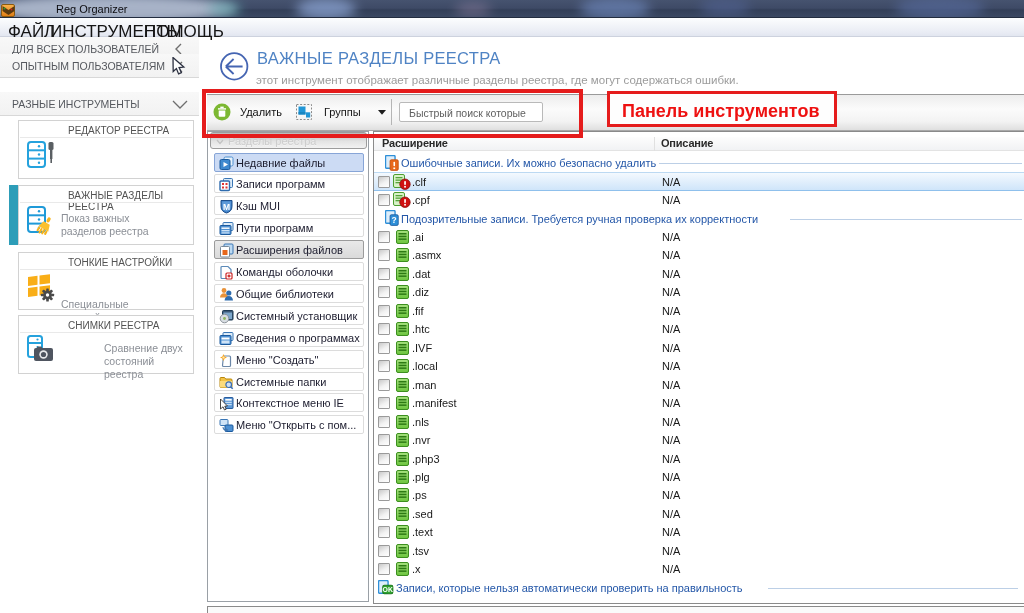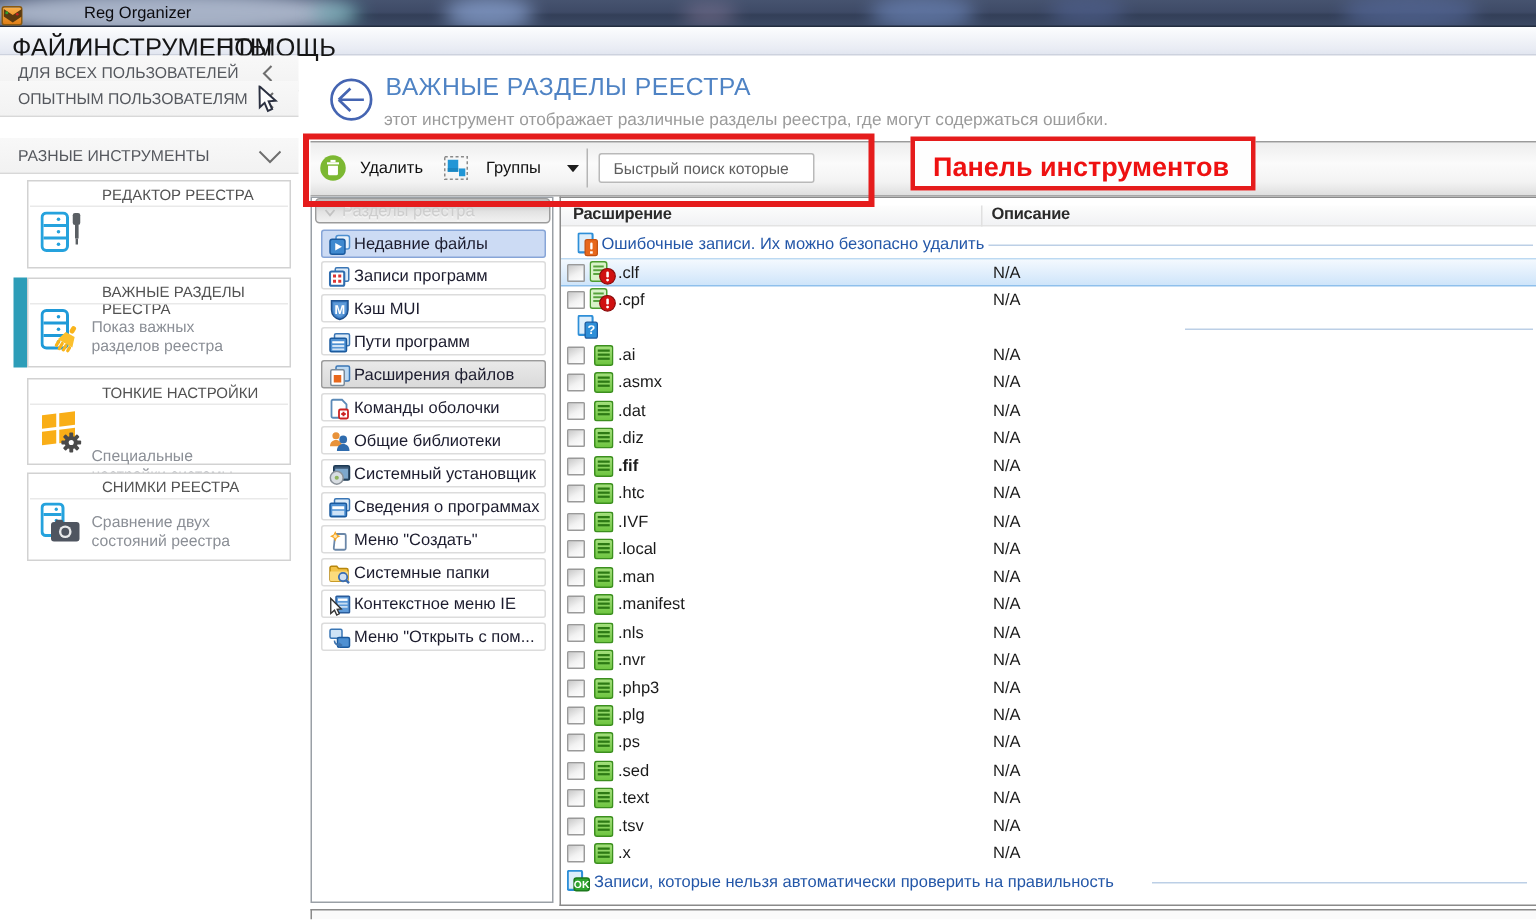--- a/index.html
+++ b/index.html
@@ -214,21 +214,21 @@
           <rect x="-1.3" y="-6.6" width="2.6" height="3" rx="0.6"></rect>
         </g>
     </g>
     <circle cx="0" cy="0" r="1.7" fill="#fff"></circle>
   </g>
 </svg>
 
 <div class="abs grp" style="top:315px;height:59px;">
   <div class="gt">СНИМКИ РЕЕСТРА</div>
     <div class="gl"></div>
-  <div class="txt" style="top:26px;">Сравнение двух<br>состояний реестра</div>
+  <div class="txt" style="top:26px;margin-left:43px;">Сравнение двух<br>состояний реестра</div>
 </div>
 <svg class="abs ic" style="left:27px;top:335px;" width="32" height="32" viewBox="0 0 32 32">
   <rect x="1" y="1" width="14" height="21" rx="2.5" fill="none" stroke="#25a2dd" stroke-width="2"></rect>
   <line x1="2" y1="8" x2="14" y2="8" stroke="#25a2dd" stroke-width="2"></line>
   <circle cx="10.5" cy="4.5" r="1.1" fill="#25a2dd"></circle>
     <circle cx="10.5" cy="12" r="1.1" fill="#25a2dd"></circle>
   <g>
     <rect x="7" y="13" width="19" height="13" rx="2" fill="#4f5560"></rect>
     <rect x="10" y="11.5" width="5" height="3" rx="1" fill="#4f5560"></rect>
     <circle cx="16.5" cy="19.5" r="4.2" fill="#e8e9ea"></circle>
@@ -445,20 +445,21 @@
         <circle cx="12.05" cy="12.7" r="0.95" fill="#fff"></circle>
       </svg>
     </div>
 <div class="abs ext" style="top:194.0px;">.cpf</div>
 <div class="abs na" style="top:194.0px;">N/A</div>
 <svg class="abs" style="left:385px;top:210.48px;" width="18" height="17" viewBox="0 0 17 16">
       <rect x="0.5" y="0.5" width="9" height="12" rx="1" fill="#ddeefb" stroke="#2e8fd8" stroke-width="1.3"></rect>
       <rect x="4.8" y="4.5" width="7.7" height="10" rx="1.2" fill="#2e8fd8" stroke="#1b5a9e" stroke-width="0.8"></rect>
       <text x="8.7" y="12.2" font-family="Liberation Sans" font-size="8" font-weight="bold" fill="#fff" text-anchor="middle">?</text>
     </svg>
+<div class="abs grow" style="top:212.5px;">Подозрительные записи. Требуется ручная проверка их корректности</div>
 <div class="abs gline" style="left:790px;top:218.5px;width:232px;"></div>
 <div class="abs cb" style="top:230.9px;"></div>
 <div class="abs" style="left:396px;top:229.9px;width:13px;height:14px;">
       <svg width="13" height="14" viewBox="0 0 13 14" style="position:absolute;left:0;top:0;">
         <rect x="0.5" y="0.5" width="12" height="13" rx="1.5" fill="url(#gdoc)" stroke="#3c8f1f" stroke-width="1"></rect>
         <rect x="2.5" y="3" width="8" height="1.5" fill="#2d7a14"></rect>
         <rect x="2.5" y="5.7" width="8" height="1.5" fill="#2d7a14"></rect>
         <rect x="2.5" y="8.4" width="8" height="1.5" fill="#2d7a14"></rect>
       </svg>
     </div>
@@ -499,21 +500,21 @@
 <div class="abs na" style="top:286.3px;">N/A</div>
 <div class="abs cb" style="top:304.8px;"></div>
 <div class="abs" style="left:396px;top:303.8px;width:13px;height:14px;">
       <svg width="13" height="14" viewBox="0 0 13 14" style="position:absolute;left:0;top:0;">
         <rect x="0.5" y="0.5" width="12" height="13" rx="1.5" fill="url(#gdoc)" stroke="#3c8f1f" stroke-width="1"></rect>
         <rect x="2.5" y="3" width="8" height="1.5" fill="#2d7a14"></rect>
         <rect x="2.5" y="5.7" width="8" height="1.5" fill="#2d7a14"></rect>
         <rect x="2.5" y="8.4" width="8" height="1.5" fill="#2d7a14"></rect>
       </svg>
     </div>
-<div class="abs ext" style="top:304.8px;font-weight:bold;">.fif</div>
+<div class="abs ext" style="top:304.8px;">.fif</div>
 <div class="abs na" style="top:304.8px;">N/A</div>
 <div class="abs cb" style="top:323.2px;"></div>
 <div class="abs" style="left:396px;top:322.2px;width:13px;height:14px;">
       <svg width="13" height="14" viewBox="0 0 13 14" style="position:absolute;left:0;top:0;">
         <rect x="0.5" y="0.5" width="12" height="13" rx="1.5" fill="url(#gdoc)" stroke="#3c8f1f" stroke-width="1"></rect>
         <rect x="2.5" y="3" width="8" height="1.5" fill="#2d7a14"></rect>
         <rect x="2.5" y="5.7" width="8" height="1.5" fill="#2d7a14"></rect>
         <rect x="2.5" y="8.4" width="8" height="1.5" fill="#2d7a14"></rect>
       </svg>
     </div>

